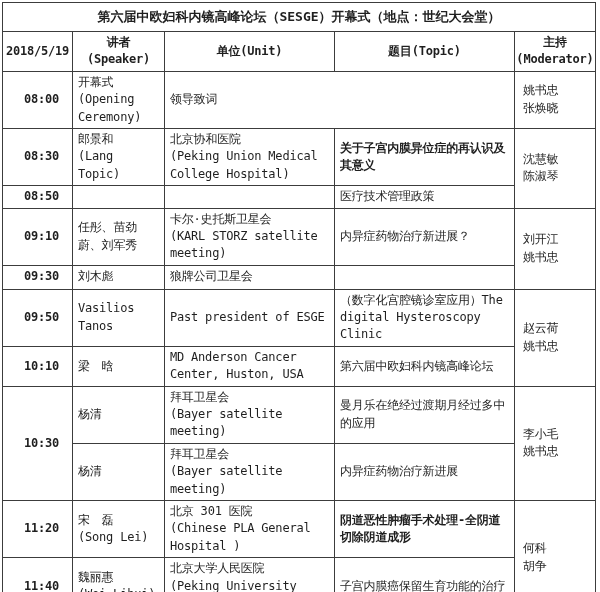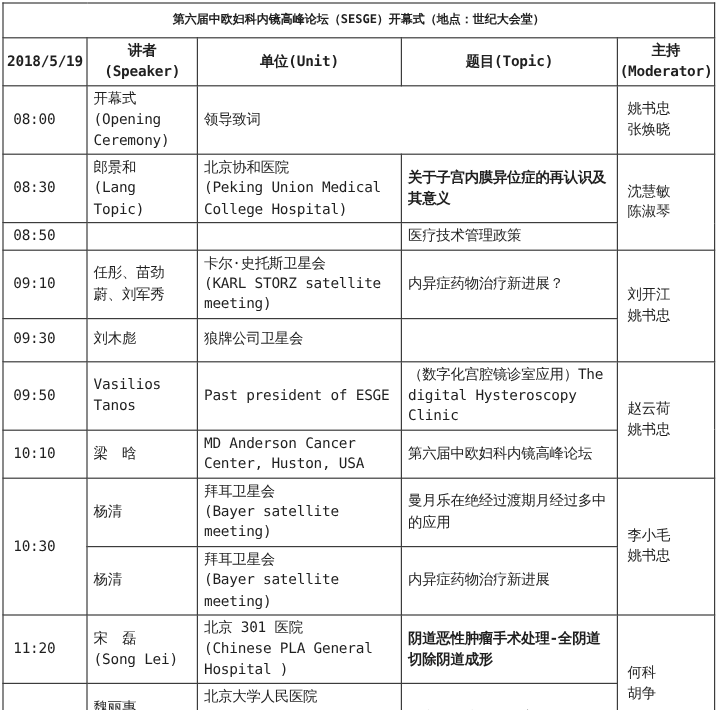--- a/index.html
+++ b/index.html
@@ -20,27 +20,27 @@
     white-space:pre-line;
     line-height:1.45;
     overflow:hidden;
   }
   col.c-time{width:70px;}
   col.c-speaker{width:92px;}
   col.c-unit{width:170px;}
   col.c-topic{width:180px;}
   col.c-mod{width:81px;}
   td.title{
-    text-align:center;font-weight:bold;font-size:10px;
+    text-align:center;font-weight:bold;font-size:13px;
     height:24px;padding:2px;letter-spacing:0;
   }
   td.th{
     text-align:center;font-weight:bold;height:32px;padding:2px 1px;
   }
-  td.time{padding-left:8px;}
+  td.time{padding-left:21px;font-weight:bold;}
   td.mod{padding-left:8px;}
   td.topic-bold{font-weight:bold;}
 </style>
 </head>
 <body>
 
 <div class="page">
 <table>
   <colgroup>
     <col class="c-time">
@@ -95,21 +95,21 @@
   <tr style="height:56px;">
     <td class="time">09:10</td>
     <td>任彤、苗劲蔚、刘军秀</td>
     <td>卡尔·史托斯卫星会
 (KARL STORZ satellite meeting)</td>
     <td>内异症药物治疗新进展？</td>
     <td class="mod" rowspan="2">刘开江
 姚书忠</td>
   </tr>
 
-  <tr style="height:36px;">
+  <tr style="height:24px;">
     <td class="time">09:30</td>
     <td>刘木彪</td>
     <td>狼牌公司卫星会</td>
     <td></td>
   </tr>
 
   <tr style="height:44px;">
     <td class="time">09:50</td>
     <td>Vasilios Tanos</td>
     <td>Past president of ESGE</td>

